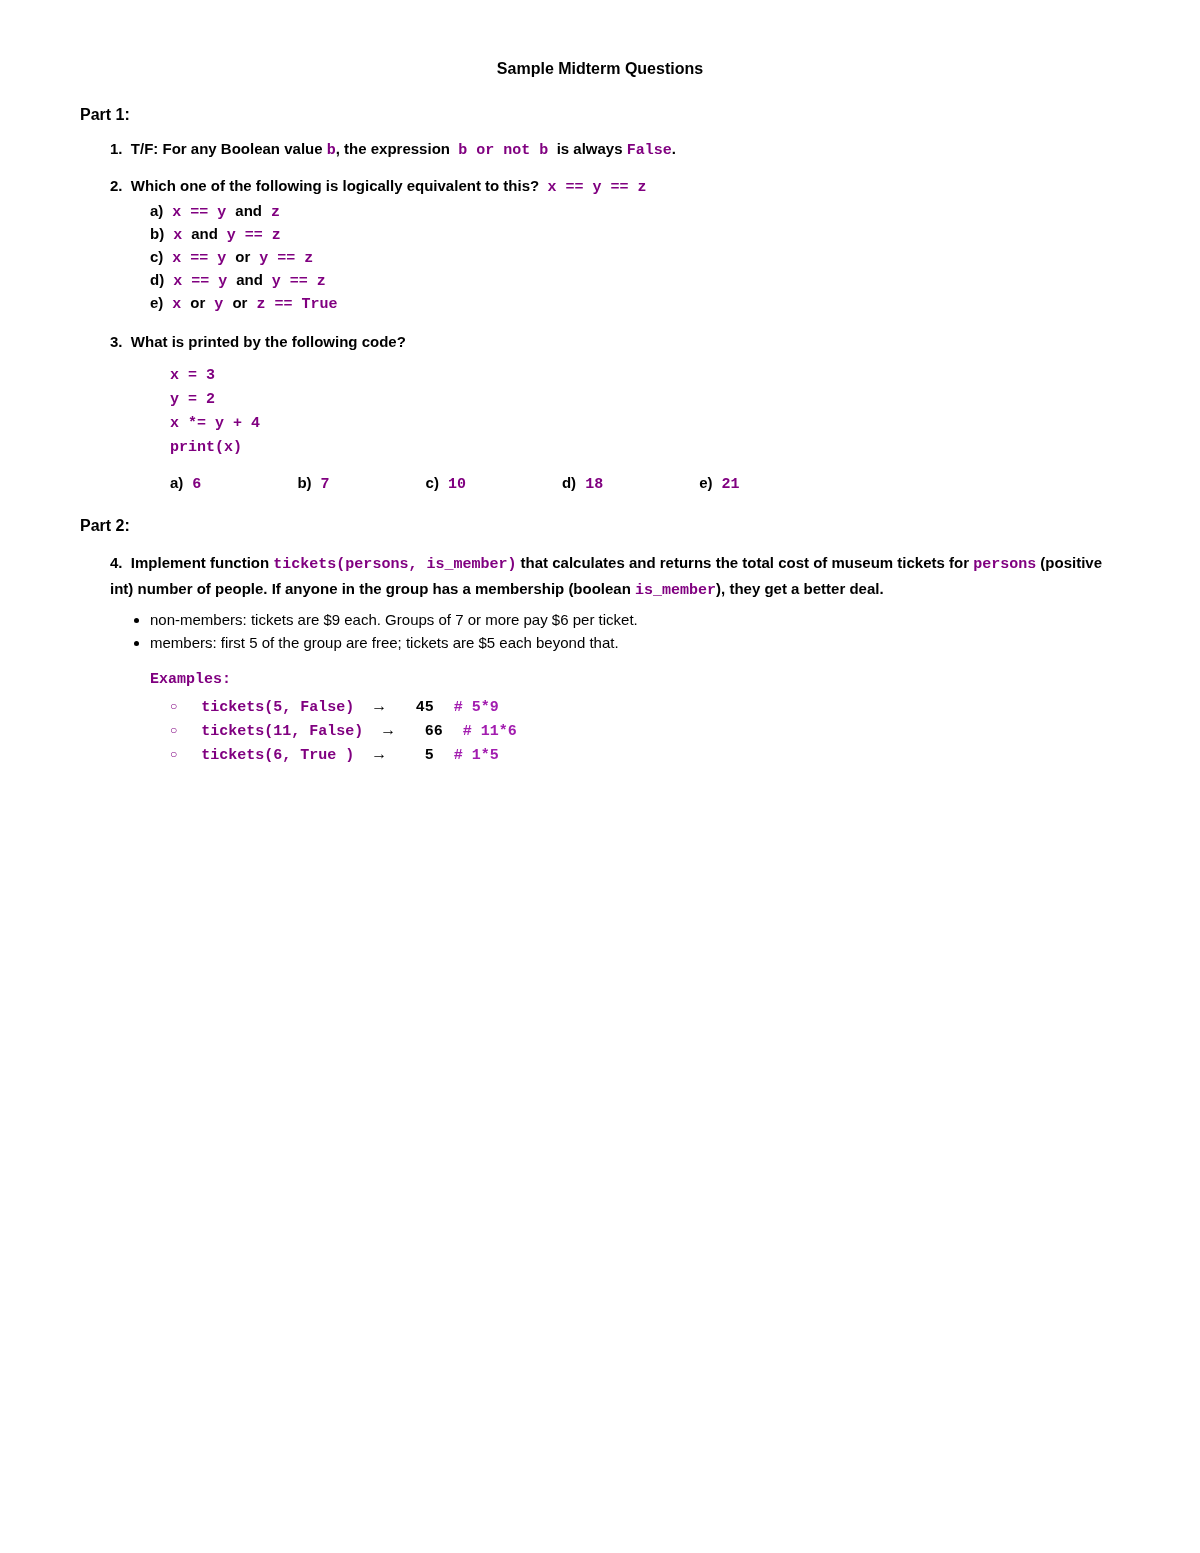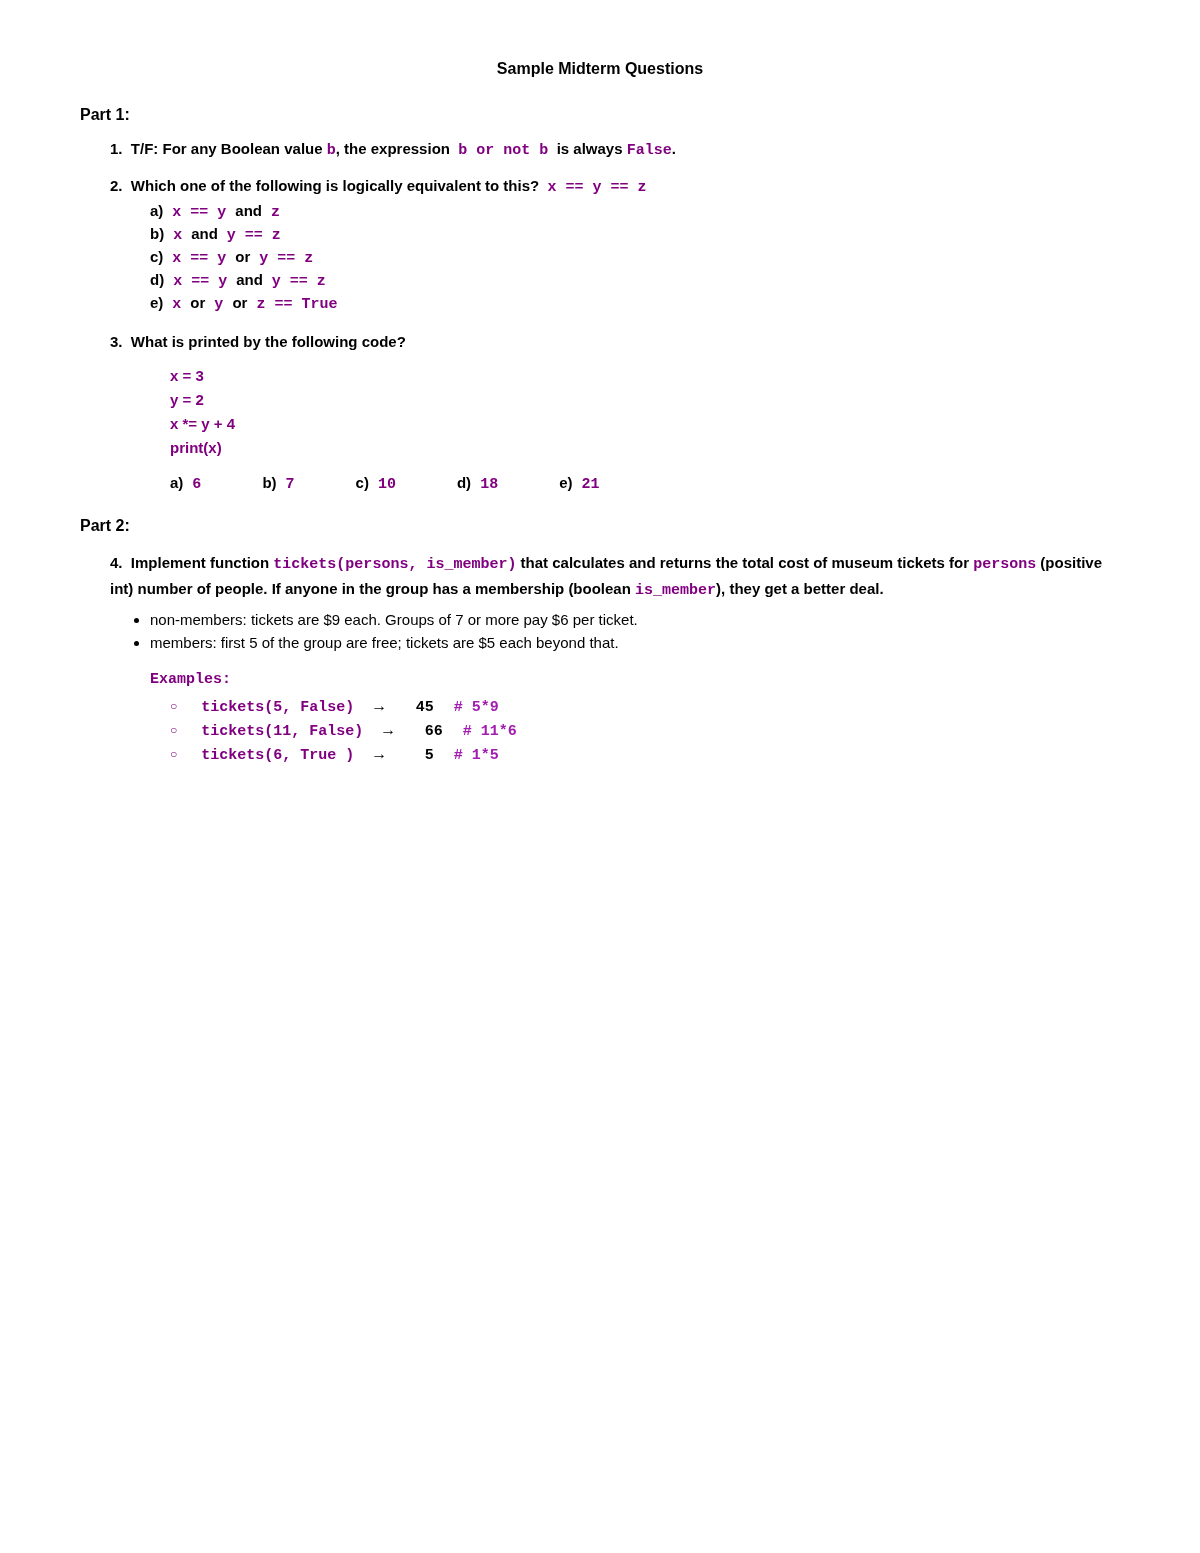--- a/index.html
+++ b/index.html
@@ -62,30 +62,30 @@
       font-weight: bold;
     }
 
     .answer-option-label {
       color: #000000;
       font-family: Arial, sans-serif;
       font-weight: bold;
     }
 
     .code-block {
-      font-family: Liberation Sans, sans-serif;
+      font-family: Liberation Mono, monospace;
       color: #800080;
       font-weight: bold;
       margin: 14px 0 14px 60px;
       line-height: 1.6;
     }
 
     .multiple-choice-row {
       display: flex;
-      gap: 61px;
+      gap: 96px;
       margin-left: 60px;
       margin-top: 14px;
       font-family: 'Courier New', Courier, monospace;
       font-weight: bold;
     }
 
     .mc-option {
       color: #000000;
     }
 

